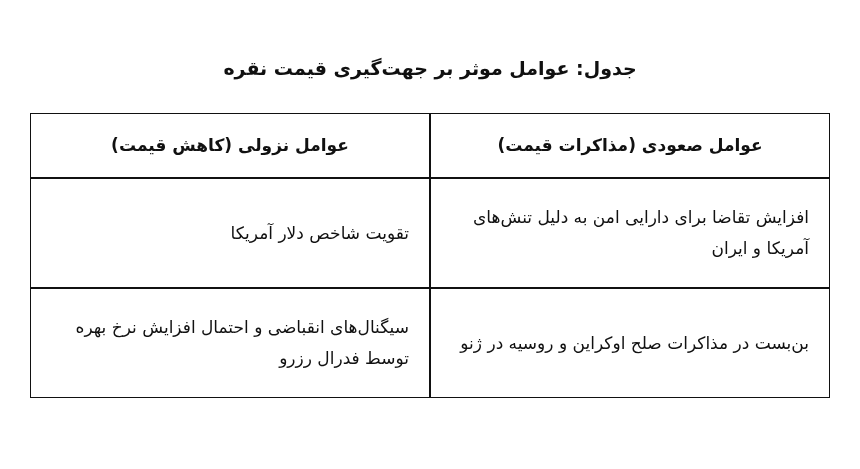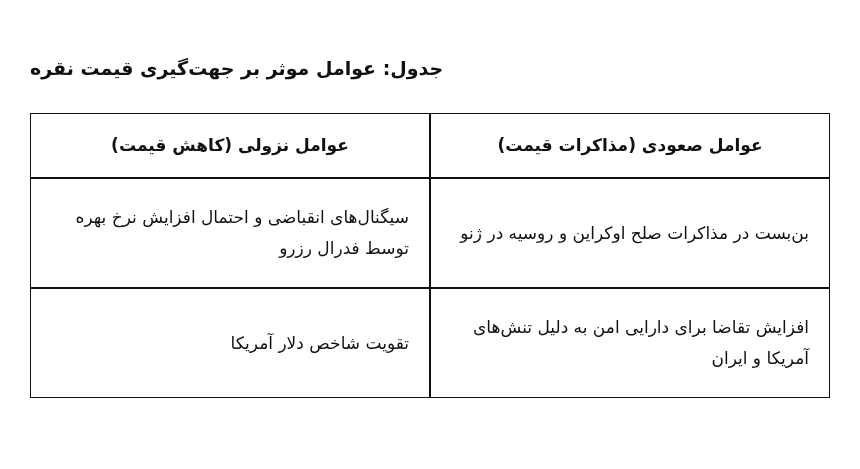--- a/index.html
+++ b/index.html
@@ -18,21 +18,21 @@
     position: relative;
     width: 860px;
     height: 469px;
     box-sizing: border-box;
   }
   .doc-title {
     position: absolute;
     top: 54px;
     right: 30px;
     left: 30px;
-    text-align: left;
+    text-align: center;
     font-size: 19px;
     font-weight: bold;
     color: #101010;
     line-height: 1.5;
     direction: rtl;
   }
   .table-wrap {
     position: absolute;
     top: 113px;
     right: 30px;
@@ -86,31 +86,31 @@
     <table class="factors">
       <thead>
         <tr>
           <th class="col-up">عوامل صعودی (مذاکرات قیمت)</th>
           <th class="col-down">عوامل نزولی (کاهش قیمت)</th>
         </tr>
       </thead>
       <tbody>
         <tr class="body-row">
           <td class="col-up">
+            <span class="cell-text">افزایش تقاضا برای دارایی امن به دلیل تنش‌های آمریکا و ایران</span>
+          </td>
+          <td class="col-down">
+            <span class="cell-text">تقویت شاخص دلار آمریکا</span>
+          </td>
+        </tr>
+        <tr class="body-row">
+          <td class="col-up">
             <span class="cell-text">بن‌بست در مذاکرات صلح اوکراین و روسیه در ژنو</span>
           </td>
           <td class="col-down">
             <span class="cell-text">سیگنال‌های انقباضی و احتمال افزایش نرخ بهره توسط فدرال رزرو</span>
-          </td>
-        </tr>
-        <tr class="body-row">
-          <td class="col-up">
-            <span class="cell-text">افزایش تقاضا برای دارایی امن به دلیل تنش‌های آمریکا و ایران</span>
-          </td>
-          <td class="col-down">
-            <span class="cell-text">تقویت شاخص دلار آمریکا</span>
           </td>
         </tr>
       </tbody>
     </table>
   </div>
 
 </div>
 
 </body></html>

